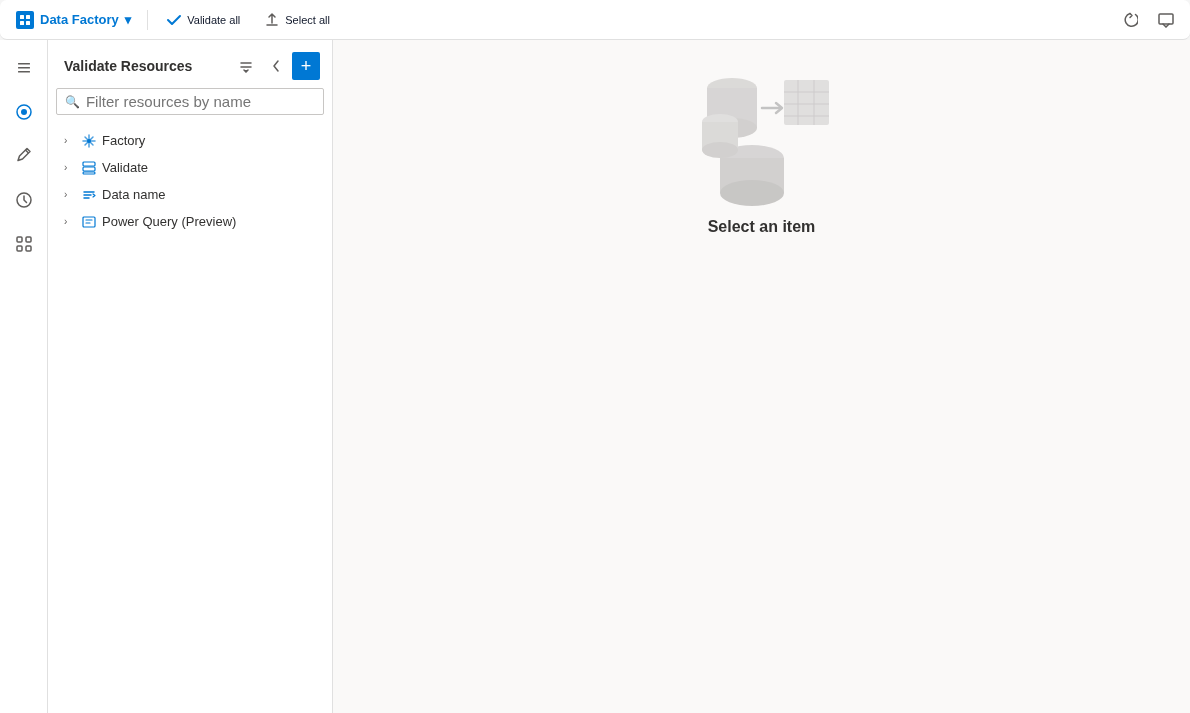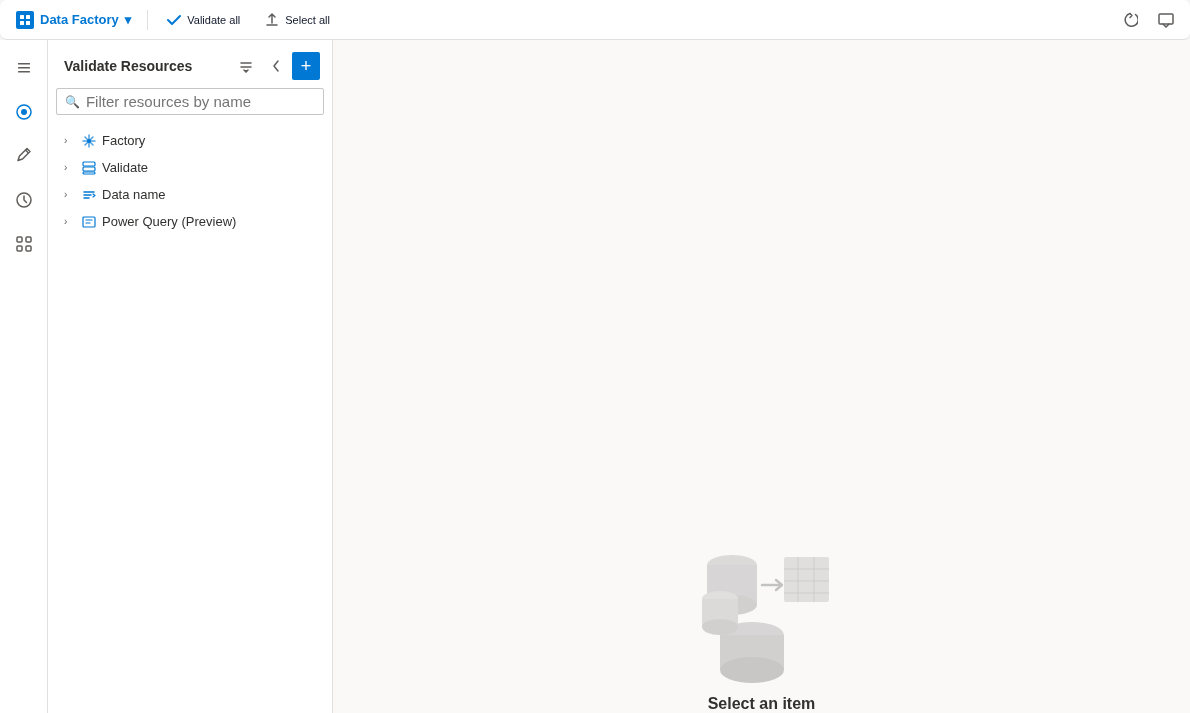--- a/index.html
+++ b/index.html
@@ -188,21 +188,21 @@
       font-size: 18px;
       line-height: 1;
     }
 
     
     .content-area {
       flex: 1;
       background: #faf9f8;
       display: flex;
       align-items: center;
-      justify-content: flex-end;
+      justify-content: flex-start;
       flex-direction: column;
       gap: 16px;
     }
 
     .empty-state {
       display: flex;
       flex-direction: column;
       align-items: center;
       gap: 8px;
     }

